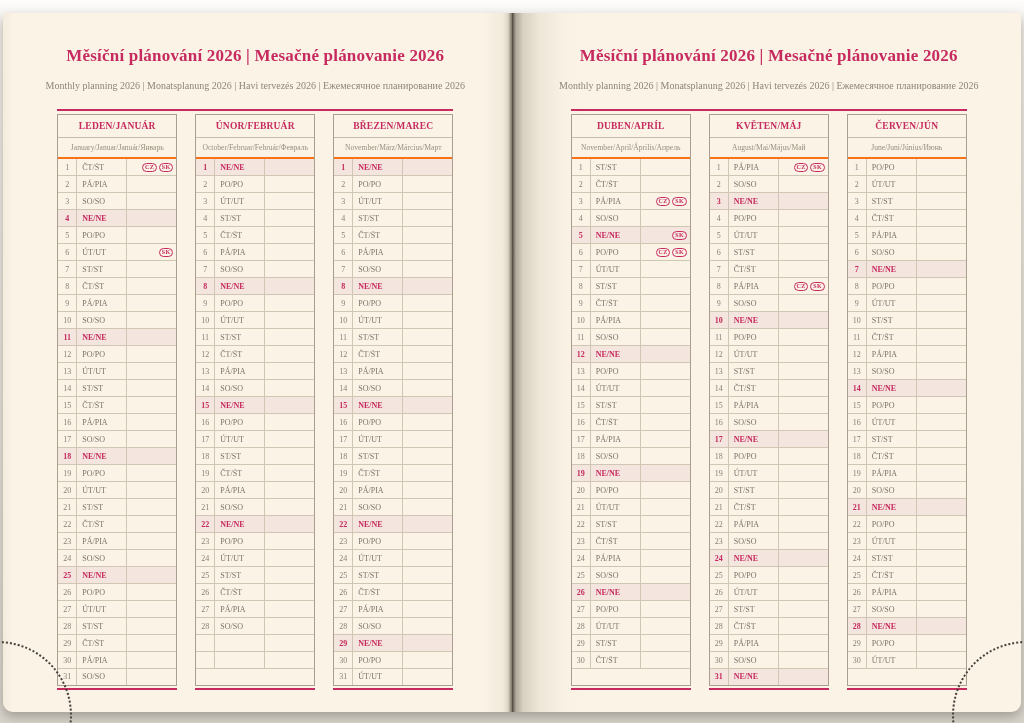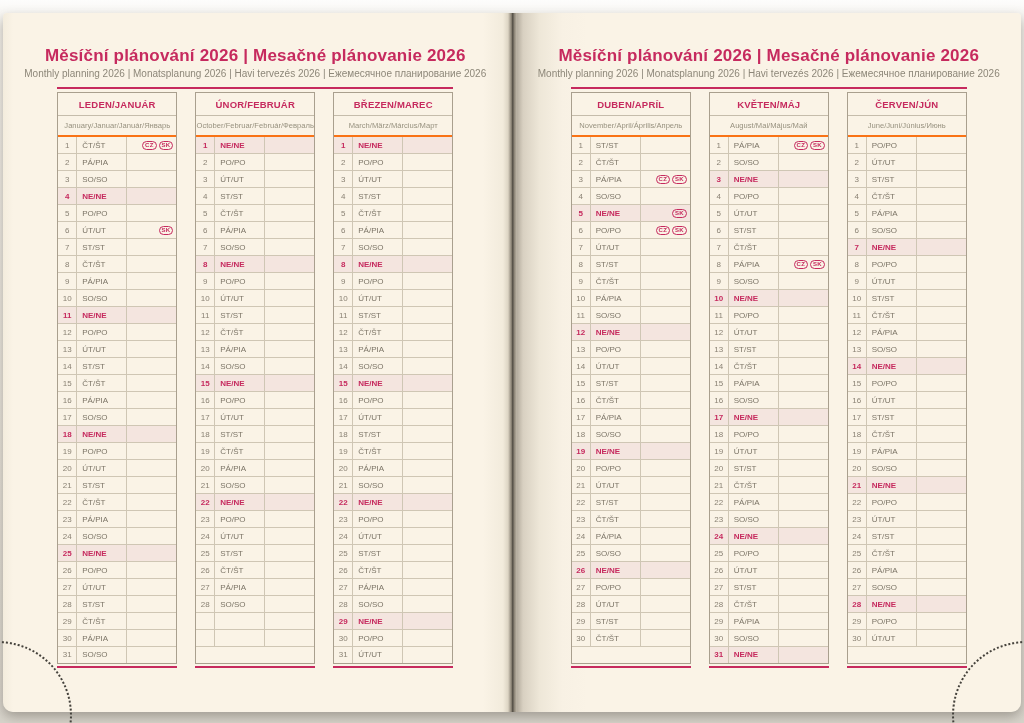--- a/index.html
+++ b/index.html
@@ -6,42 +6,42 @@
   body{
     width:1024px;height:723px;position:relative;overflow:hidden;
     background:linear-gradient(#fdfdfc 0%, #f2efe9 4%, #e6e2d9 60%, #d8d4cb 100%);
     font-family:"Liberation Sans", sans-serif;
   }
   .book{
     position:absolute;left:3px;top:13px;width:1018px;height:699px;
     display:flex;border-radius:4px 4px 10px 10px;
     box-shadow:0 5px 12px rgba(60,55,45,.35);
   }
-  .page{flex:1;position:relative;}
+  .page{flex:1;position:relative;font-family:Liberation Serif, serif;}
   .page.left{
     border-radius:4px 0 0 10px;
     background:linear-gradient(to right,#f3ecdd 0%,#faf3e6 2%,#faf3e6 95%,#f2ebdc 99%,#ddd5c4 100%);
   }
   .page.right{
     border-radius:0 4px 10px 0;
     background:linear-gradient(to right,#b4ac9e 0%,#d8d0c1 1.2%,#eee7d8 4.5%,#f8f1e4 9%,#faf3e6 14%,#faf3e6 100%);
   }
   .gutter{
     width:9px;
     background:linear-gradient(to right,#ddd5c5 0%,#8a8274 38%,#514c43 52%,#8d8577 70%,#c2baab 100%);
   }
   .page-title{
     margin:34px 0 0 0;text-align:center;
     font-size:17px;line-height:18px;font-weight:bold;color:#c62a5e;letter-spacing:.2px;
   }
   .page-subtitle{
-    margin-top:3px;text-align:center;
+    margin-top:15px;text-align:center;
     font-size:10px;line-height:11px;color:#8d8779;
   }
-  .content{width:396px;margin:8px auto;}
+  .content{width:396px;margin:18px auto;}
   .top-rule{height:2px;background:#c62a5e;margin-top:6px;}
   .tables{display:flex;justify-content:space-between;margin-top:3px;}
   .month{width:120px;}
   .mtable{border:1px solid #a99f8e;background:#faf3e6;}
   .m-head{
     height:22px;line-height:23px;text-align:center;
     color:#c62a5e;font-weight:bold;font-size:9.5px;letter-spacing:.2px;
     border-bottom:1px solid #c5bcab;
   }
   .m-sub{
@@ -412,21 +412,21 @@
                 <div class="c-num"></div>
                 <div class="c-day"></div>
                 <div class="c-note"></div>
               </div>
             </div>
             <div class="bottom-rule"></div>
           </div>
           <div class="month">
             <div class="mtable">
               <div class="m-head">BŘEZEN/MAREC</div>
-              <div class="m-sub">March/März/Március/Март</div>
+              <div class="m-sub">November/März/Március/Март</div>
               <div class="cal-row sunday">
                 <div class="c-num">1</div>
                 <div class="c-day">NE/NE</div>
                 <div class="c-note"></div>
               </div>
               <div class="cal-row">
                 <div class="c-num">2</div>
                 <div class="c-day">PO/PO</div>
                 <div class="c-note"></div>
               </div>

